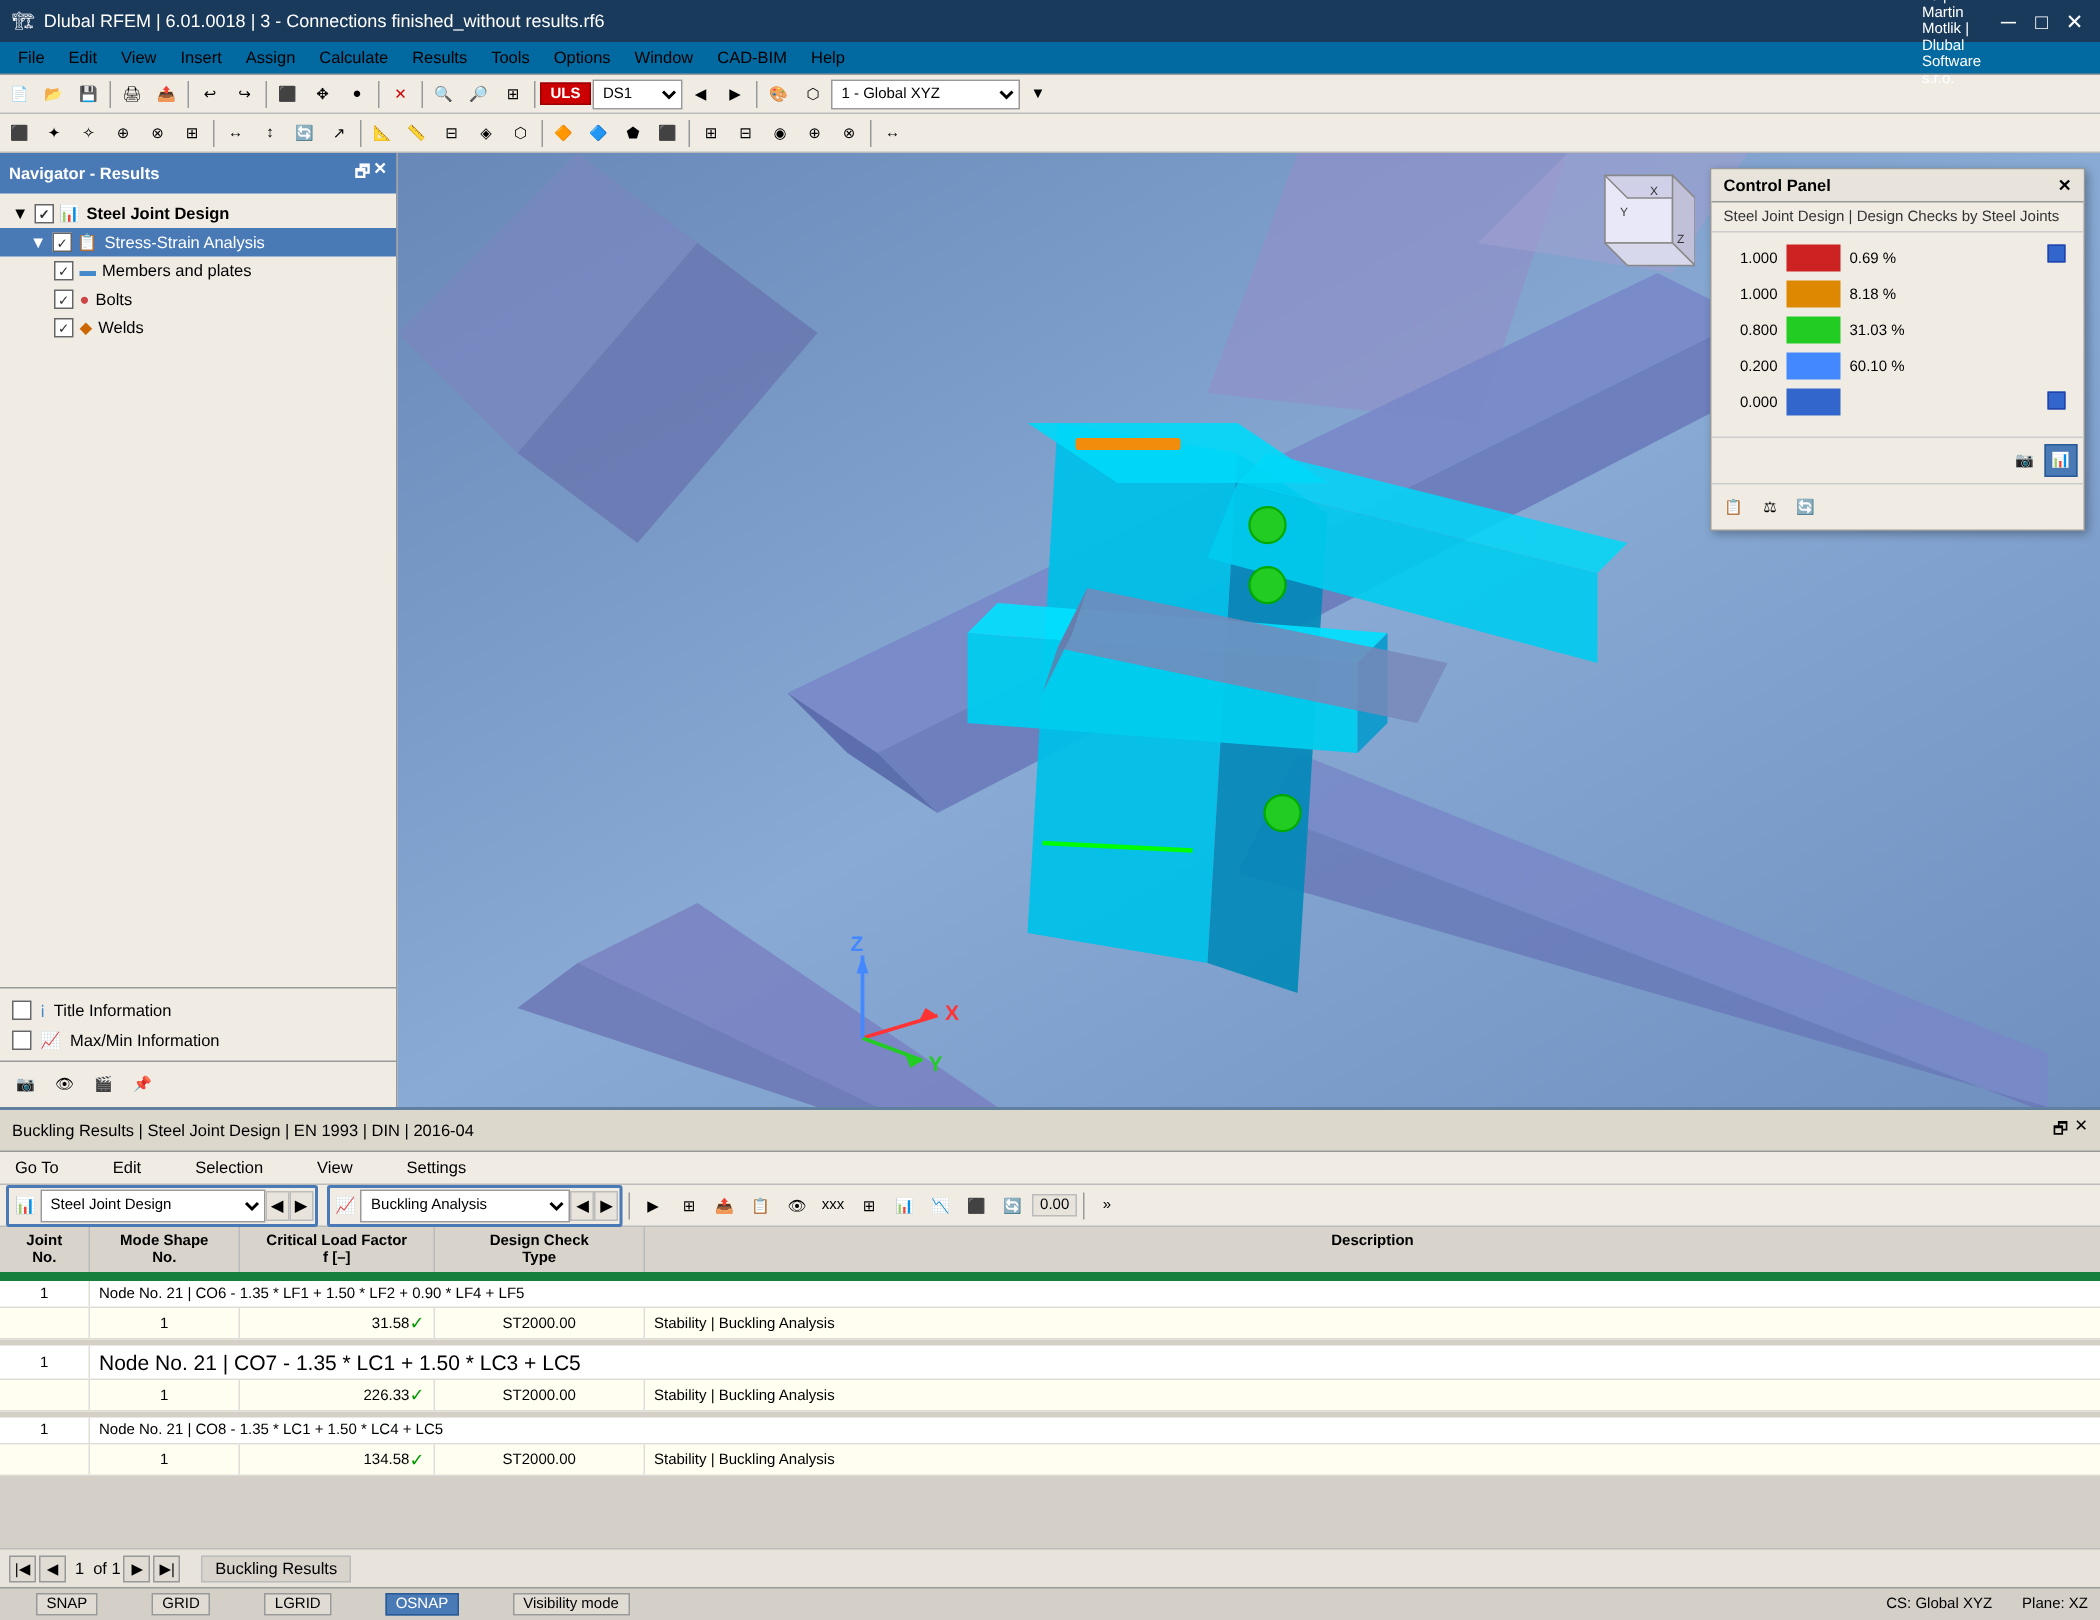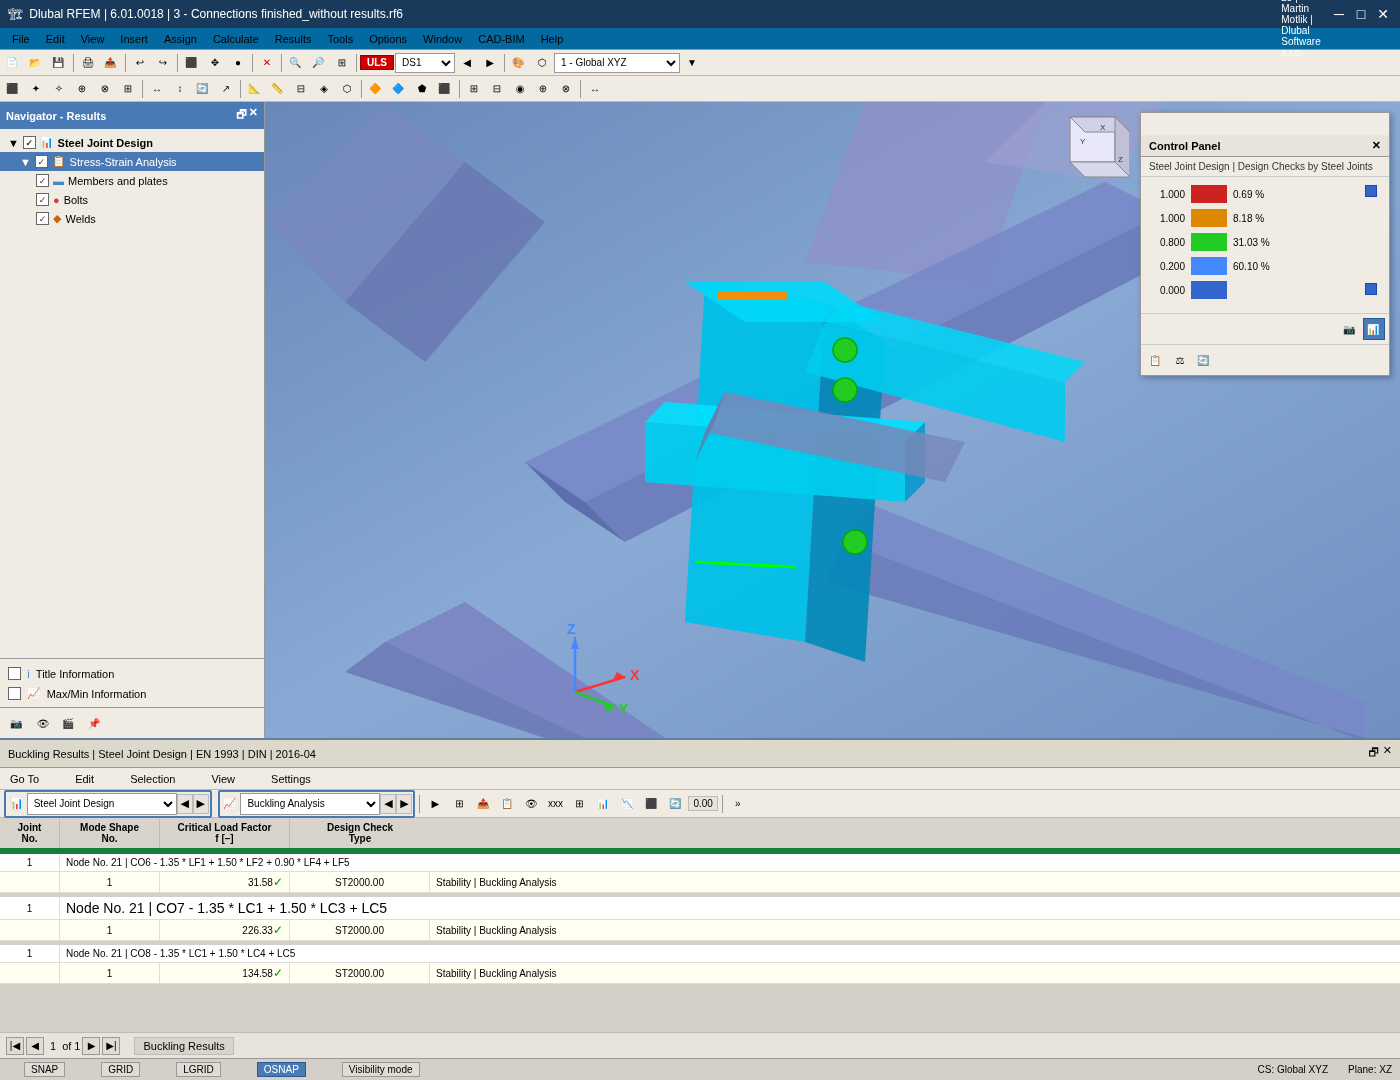--- a/index.html
+++ b/index.html
@@ -35,21 +35,21 @@
     .checkbox { width: 13px; height: 13px; border: 1px solid #666; background: white; display: inline-flex; align-items: center; justify-content: center; font-size: 9px; flex-shrink: 0; }
     .checkbox.checked::after { content: '✓'; color: #333; font-size: 9px; }
     .nav-footer { border-top: 1px solid #999; padding: 4px 6px; }
     .nav-footer-item { display: flex; align-items: center; gap: 6px; padding: 3px 2px; cursor: pointer; font-size: 11px; }
 
     
     #viewport { flex: 1; background: linear-gradient(135deg, #7090c0 0%, #8ab0d8 30%, #a0c0e8 60%, #7090c0 100%); position: relative; overflow: hidden; }
 
     
     #control-panel { position: absolute; right: 10px; top: 10px; width: 250px; background: #f0ece4; border: 1px solid #999; box-shadow: 2px 2px 6px rgba(0,0,0,0.3); }
-    #cp-header { background: #e8e4dc; padding: 4px 8px; font-weight: bold; font-size: 11px; border-bottom: 1px solid #999; display: flex; justify-content: space-between; align-items: center; margin-top: 22px; }
+    #cp-header { background: #e8e4dc; padding: 4px 8px; font-weight: bold; font-size: 11px; border-bottom: 1px solid #999; display: flex; justify-content: space-between; align-items: center; }
     #cp-title { font-size: 10px; padding: 4px 8px; border-bottom: 1px solid #ccc; color: #333; }
     #cp-legend { padding: 8px; }
     .legend-row { display: flex; align-items: center; gap: 6px; margin-bottom: 6px; font-size: 10px; }
     .legend-value { width: 36px; text-align: right; font-size: 10px; }
     .legend-color { width: 36px; height: 18px; flex-shrink: 0; }
     .legend-pct { font-size: 10px; }
     #cp-footer { display: flex; gap: 2px; padding: 4px; border-top: 1px solid #ccc; justify-content: flex-end; }
     #cp-footer2 { display: flex; gap: 2px; padding: 4px; border-top: 1px solid #ccc; }
 
     
@@ -461,20 +461,21 @@
     <div class="toolbar-sep"></div>
     <div class="r-btn">»</div>
   </div>
 
   <div id="results-table">
     <div class="table-header-row">
       <div class="th">Joint<br>No.</div>
       <div class="th">Mode Shape<br>No.</div>
       <div class="th">Critical Load Factor<br>f [–]</div>
       <div class="th">Design Check<br>Type</div>
+      <div class="th">Description</div>
     </div>
 
     <div class="tr-main">
       <div class="td center">1</div>
       <div class="td" style="grid-column: span 4; font-size:10px;">Node No. 21 | CO6 - 1.35 * LF1 + 1.50 * LF2 + 0.90 * LF4 + LF5</div>
     </div>
 
     <div class="tr-sub yellow-band">
       <div class="td"></div>
       <div class="td center">1</div>

